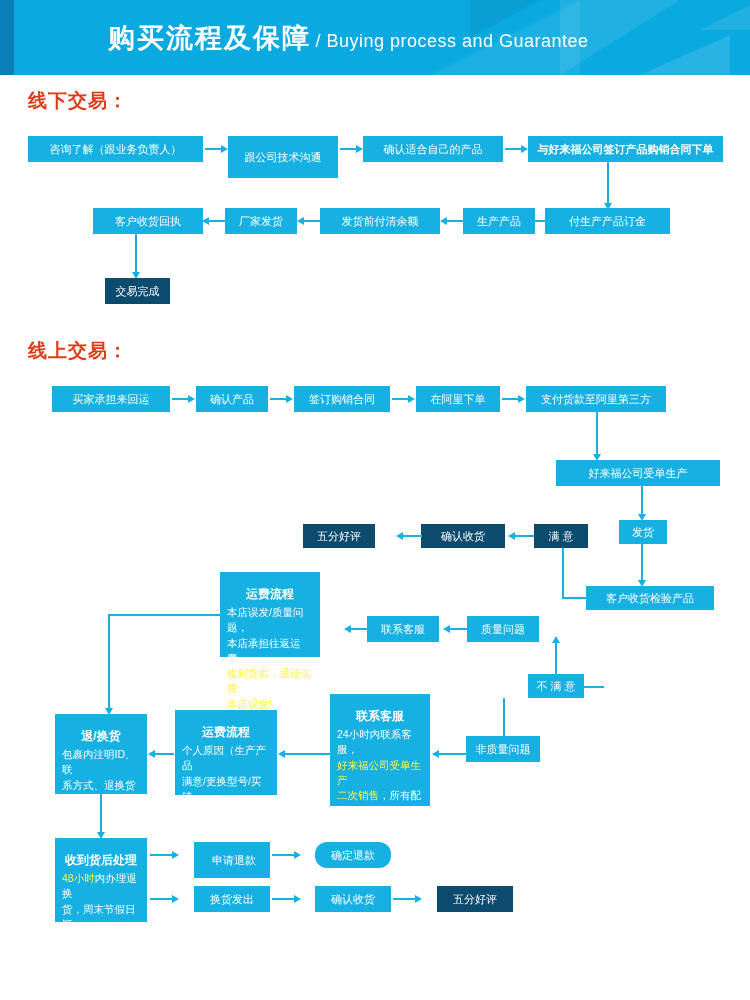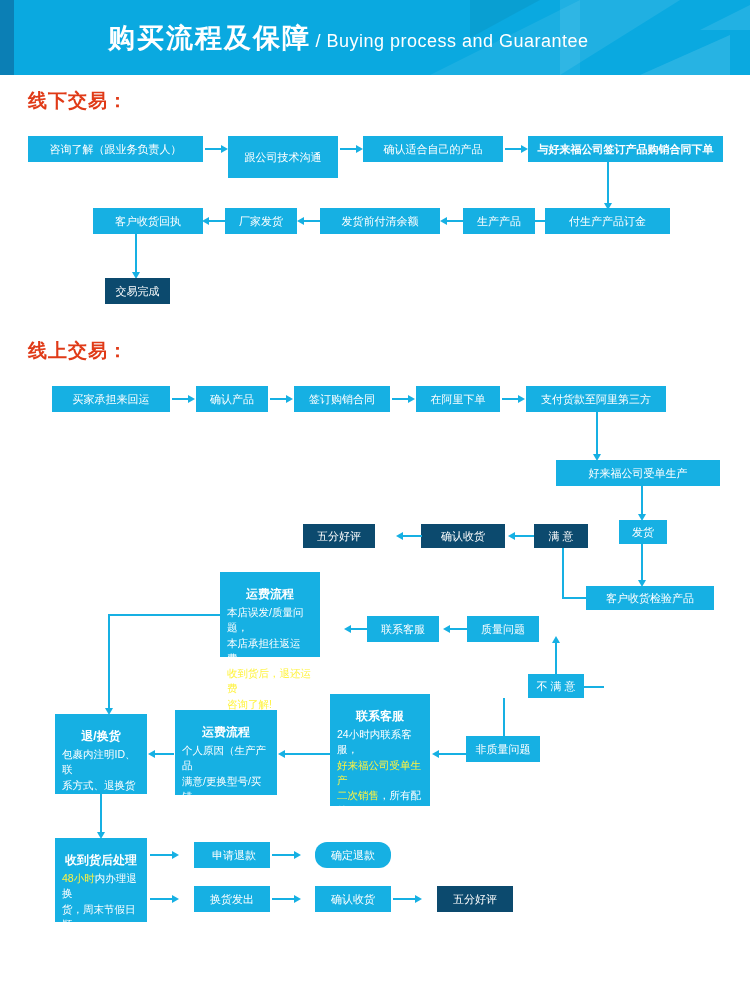--- a/index.html
+++ b/index.html
@@ -170,21 +170,21 @@
 <div class="ln" style="left:449px;top:628px;width:20px;height:2px;"></div>
 <div class="box blue" style="left:367px;top:616px;width:72px;height:26px;">联系客服</div>
 
 <div class="ah left" style="left:344px;top:625px;"></div>
 <div class="ln" style="left:350px;top:628px;width:20px;height:2px;"></div>
 <div class="box blue multi" style="left:220px;top:572px;width:100px;height:85px;">
   <span class="bt">运费流程</span>
   <span class="bd">本店误发/质量问题，</span>
   <span class="bd">本店承担往返运费，</span>
   <span class="bd yel">收到货后，退还运费</span>
-  <span class="bd yel">咨询了解!</span>
+  <span class="bd yel">本店误发!</span>
 </div>
 
 <div class="ln" style="left:108px;top:614px;width:112px;height:2px;"></div>
 <div class="ln" style="left:108px;top:614px;width:2px;height:96px;"></div>
 <div class="ah down" style="left:105px;top:708px;"></div>
 
 <div class="box blue multi" style="left:55px;top:714px;width:92px;height:80px;">
   <span class="bt">退/换货</span>
   <span class="bd">包裹内注明ID、联</span>
   <span class="bd">系方式、退换货原</span>
@@ -219,21 +219,21 @@
 <div class="ah down" style="left:97px;top:832px;"></div>
 <div class="box blue multi" style="left:55px;top:838px;width:92px;height:84px;">
   <span class="bt">收到货后处理</span>
   <span class="bd"><span class="yel">48小时</span><span>内办理退换</span></span>
   <span class="bd">货，周末节假日顺</span>
   <span class="bd">延</span>
 </div>
 
 <div class="ln" style="left:150px;top:854px;width:24px;height:2px;"></div>
 <div class="ah right" style="left:172px;top:851px;"></div>
-<div class="box blue" style="left:194px;top:842px;width:76px;height:26px;padding-left:8px;">申请退款</div>
+<div class="box blue" style="left:194px;top:842px;width:76px;height:36px;padding-left:8px;">申请退款</div>
 <div class="ln" style="left:272px;top:854px;width:24px;height:2px;"></div>
 <div class="ah right" style="left:294px;top:851px;"></div>
 <div class="box blue" style="left:315px;top:842px;width:76px;height:26px;border-radius:12px;">确定退款</div>
 
 <div class="ln" style="left:150px;top:898px;width:24px;height:2px;"></div>
 <div class="ah right" style="left:172px;top:895px;"></div>
 <div class="box blue" style="left:194px;top:886px;width:76px;height:26px;">换货发出</div>
 <div class="ln" style="left:272px;top:898px;width:24px;height:2px;"></div>
 <div class="ah right" style="left:294px;top:895px;"></div>
 <div class="box blue" style="left:315px;top:886px;width:76px;height:26px;">确认收货</div>

